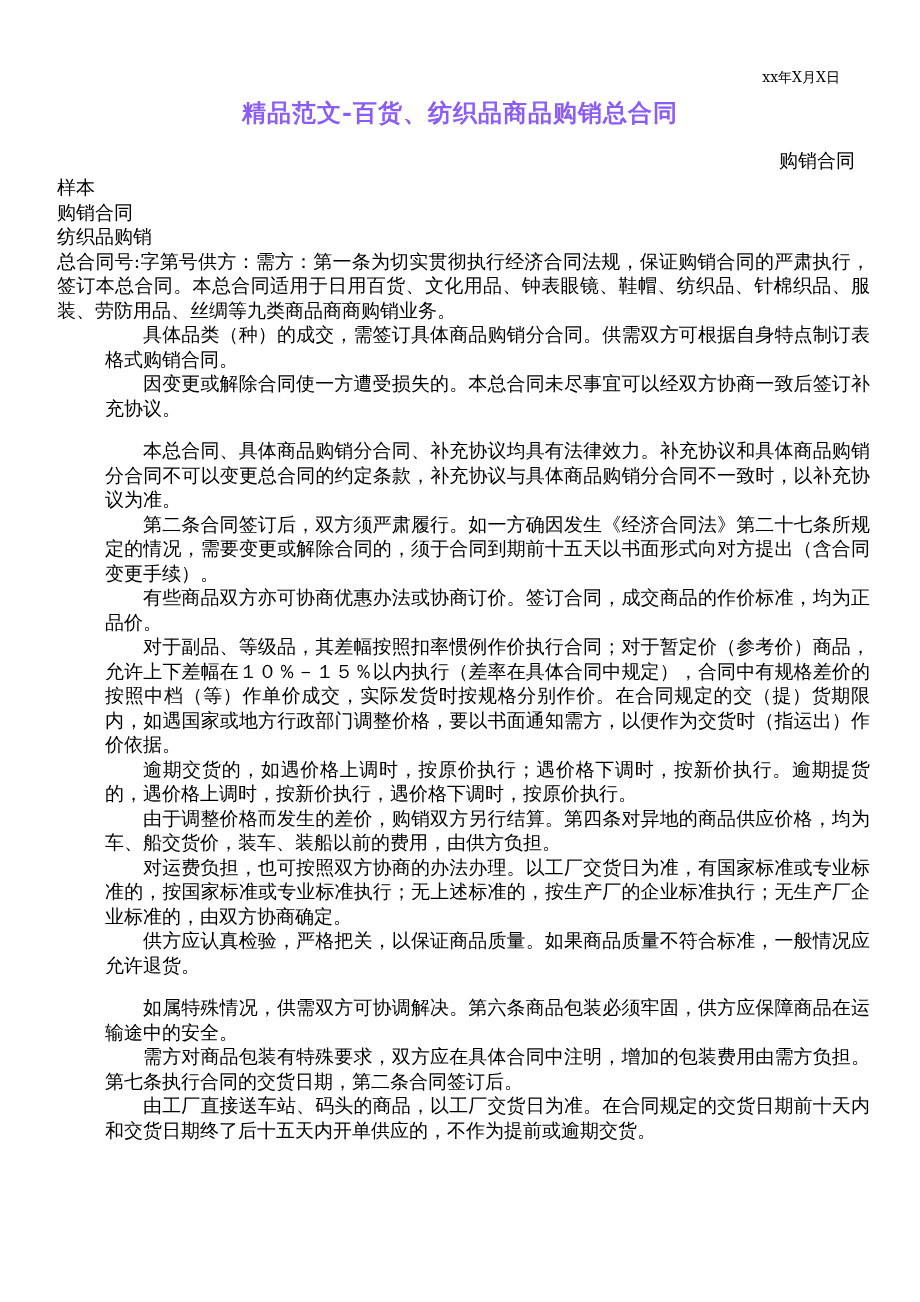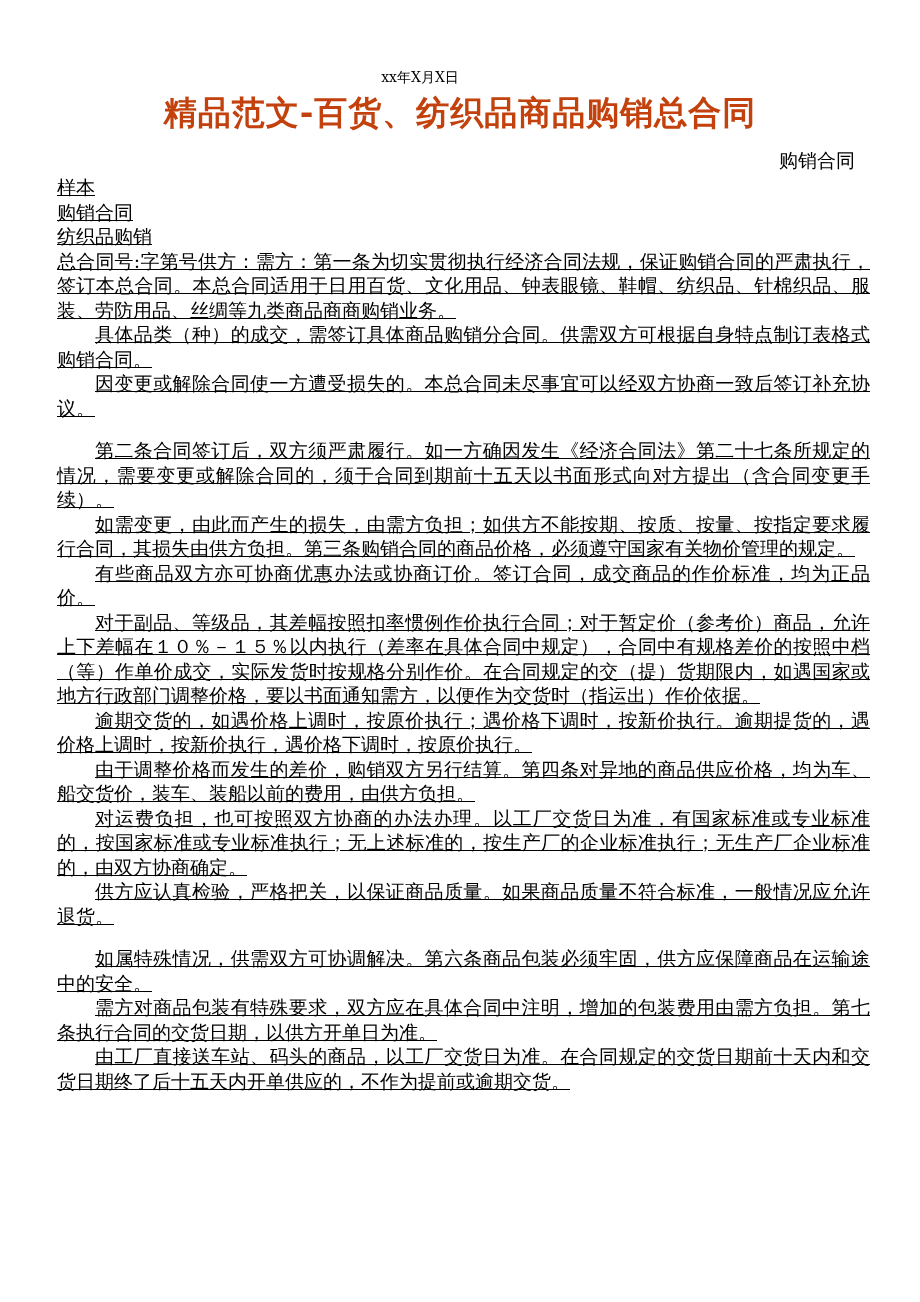--- a/index.html
+++ b/index.html
@@ -11,81 +11,81 @@
     position: relative;
     width: 920px;
     height: 1302px;
     background: #ffffff;
     color: #000000;
     font-family: "DejaVu Serif", "Liberation Serif", serif;
     overflow: hidden;
   }
   .doc-date {
     margin: 68px 80px 0 0;
-    text-align: center;
+    text-align: right;
     font-size: 14px;
     line-height: 18px;
     color: #000000;
   }
   .doc-title {
     margin: 6px 30px 13px 30px;
     text-align: center;
-    font-size: 33px;
+    font-size: 24px;
     font-weight: bold;
     letter-spacing: 1px;
     line-height: 42px;
-    color: #c2410c;
+    color: #8b5cf6;
   }
   .doc-subtitle {
     margin: 5px 65px 0 0;
     text-align: right;
     font-size: 19px;
     line-height: 26px;
     color: #000000;
   }
   .doc-body {
     margin: 2px 50px 0 57px;
     font-size: 19px;
     line-height: 24.5px;
     text-align: justify;
     color: #000000;
   }
   .para {
     margin: 0;
     padding: 0;
-    text-decoration: underline;
   }
   .para.indent {
     text-indent: 2em;
+    margin-left: 48px;
   }
   .para.spacer {
     height: 18px;
   }
 </style>
 </head>
 <body>
 
 <div class="page">
   <div class="doc-date">xx年X月X日</div>
   <h1 class="doc-title">精品范文-百货、纺织品商品购销总合同</h1>
   <div class="doc-subtitle">购销合同</div>
   <div class="doc-body">
       <p class="para">样本</p>
       <p class="para">购销合同</p>
       <p class="para">纺织品购销</p>
       <p class="para">总合同号:字第号供方：需方：第一条为切实贯彻执行经济合同法规，保证购销合同的严肃执行，签订本总合同。本总合同适用于日用百货、文化用品、钟表眼镜、鞋帽、纺织品、针棉织品、服装、劳防用品、丝绸等九类商品商商购销业务。</p>
       <p class="para indent">具体品类（种）的成交，需签订具体商品购销分合同。供需双方可根据自身特点制订表格式购销合同。</p>
       <p class="para indent">因变更或解除合同使一方遭受损失的。本总合同未尽事宜可以经双方协商一致后签订补充协议。</p>
       <p class="para spacer"></p>
+      <p class="para indent">本总合同、具体商品购销分合同、补充协议均具有法律效力。补充协议和具体商品购销分合同不可以变更总合同的约定条款，补充协议与具体商品购销分合同不一致时，以补充协议为准。</p>
       <p class="para indent">第二条合同签订后，双方须严肃履行。如一方确因发生《经济合同法》第二十七条所规定的情况，需要变更或解除合同的，须于合同到期前十五天以书面形式向对方提出（含合同变更手续）。</p>
-      <p class="para indent">如需变更，由此而产生的损失，由需方负担；如供方不能按期、按质、按量、按指定要求履行合同，其损失由供方负担。第三条购销合同的商品价格，必须遵守国家有关物价管理的规定。</p>
       <p class="para indent">有些商品双方亦可协商优惠办法或协商订价。签订合同，成交商品的作价标准，均为正品价。</p>
       <p class="para indent">对于副品、等级品，其差幅按照扣率惯例作价执行合同；对于暂定价（参考价）商品，允许上下差幅在１０％－１５％以内执行（差率在具体合同中规定），合同中有规格差价的按照中档（等）作单价成交，实际发货时按规格分别作价。在合同规定的交（提）货期限内，如遇国家或地方行政部门调整价格，要以书面通知需方，以便作为交货时（指运出）作价依据。</p>
       <p class="para indent">逾期交货的，如遇价格上调时，按原价执行；遇价格下调时，按新价执行。逾期提货的，遇价格上调时，按新价执行，遇价格下调时，按原价执行。</p>
       <p class="para indent">由于调整价格而发生的差价，购销双方另行结算。第四条对异地的商品供应价格，均为车、船交货价，装车、装船以前的费用，由供方负担。</p>
       <p class="para indent">对运费负担，也可按照双方协商的办法办理。以工厂交货日为准，有国家标准或专业标准的，按国家标准或专业标准执行；无上述标准的，按生产厂的企业标准执行；无生产厂企业标准的，由双方协商确定。</p>
       <p class="para indent">供方应认真检验，严格把关，以保证商品质量。如果商品质量不符合标准，一般情况应允许退货。</p>
       <p class="para spacer"></p>
       <p class="para indent">如属特殊情况，供需双方可协调解决。第六条商品包装必须牢固，供方应保障商品在运输途中的安全。</p>
-      <p class="para indent">需方对商品包装有特殊要求，双方应在具体合同中注明，增加的包装费用由需方负担。第七条执行合同的交货日期，以供方开单日为准。</p>
+      <p class="para indent">需方对商品包装有特殊要求，双方应在具体合同中注明，增加的包装费用由需方负担。第七条执行合同的交货日期，第二条合同签订后。</p>
       <p class="para indent">由工厂直接送车站、码头的商品，以工厂交货日为准。在合同规定的交货日期前十天内和交货日期终了后十五天内开单供应的，不作为提前或逾期交货。</p>
     </div>
 </div>
 
 </body></html>

